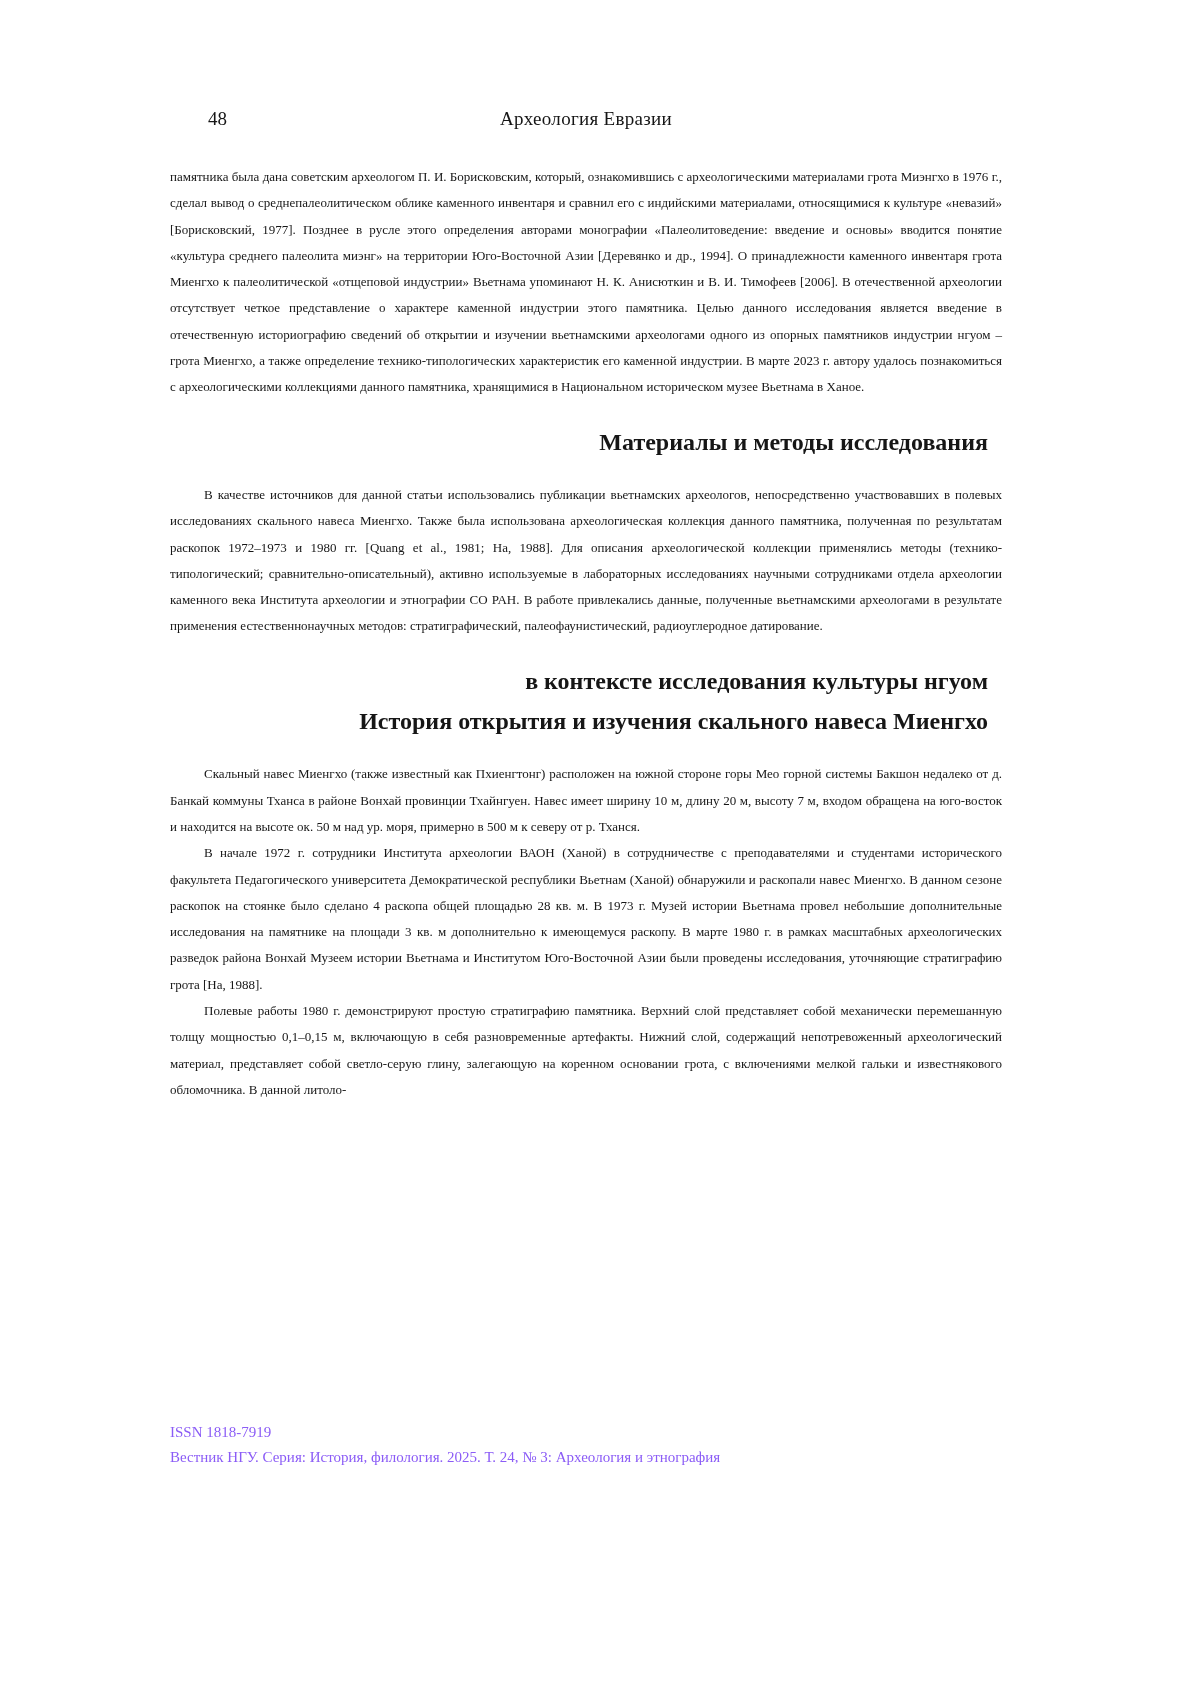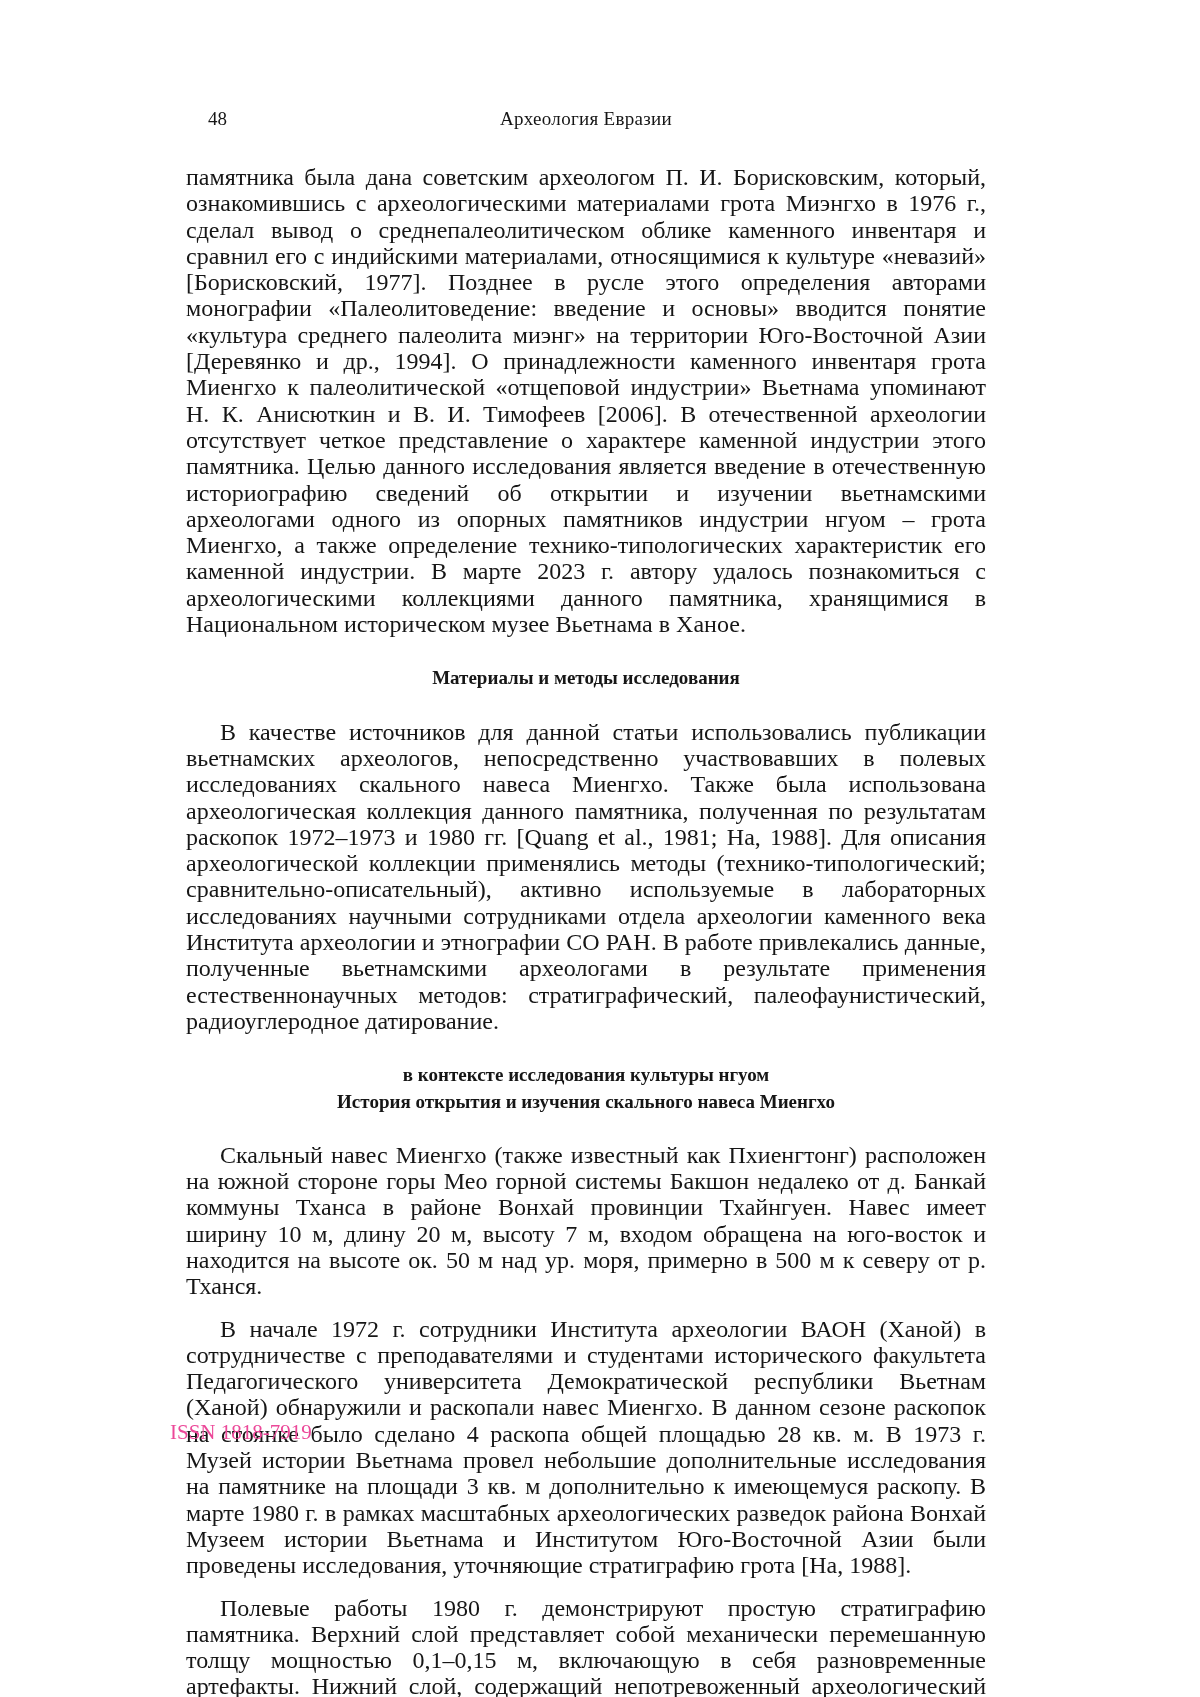--- a/index.html
+++ b/index.html
@@ -34,48 +34,48 @@
   }
   .running-title {
     position: absolute;
     left: 0;
     right: 0;
     top: 0;
     text-align: center;
     letter-spacing: 0.3px;
   }
   .body-text p {
-    margin: 16px;
-    font-size: 24px;
+    margin: 0;
+    font-size: 13px;
     line-height: 26.3px;
     text-align: justify;
     text-indent: 34px;
   }
   .body-text p.no-indent {
     text-indent: 0;
   }
   h2.section-heading {
-    margin: 0;
+    margin: 14px;
     padding: 0;
-    font-size: 19px;
+    font-size: 24px;
     line-height: 26.3px;
     font-weight: bold;
-    text-align: center;
+    text-align: right;
   }
   .heading-block {
     margin: 28px 0 27px 0;
   }
   .footer {
     position: absolute;
     left: 170px;
     top: 1420px;
     width: 832px;
-    font-size: 21px;
+    font-size: 15px;
     line-height: 25px;
-    color: #ec4899;
+    color: #8b5cf6;
   }
   .footer div {
     margin: 0;
   }
 </style>
 </head>
 <body>
 
 <div class="page">
 
@@ -104,13 +104,14 @@
     <p>В начале 1972 г. сотрудники Института археологии ВАОН (Ханой) в сотрудничестве с преподавателями и студентами исторического факультета Педагогического университета Демократической республики Вьетнам (Ханой) обнаружили и раскопали навес Миенгхо. В данном сезоне раскопок на стоянке было сделано 4 раскопа общей площадью 28 кв. м. В 1973 г. Музей истории Вьетнама провел небольшие дополнительные исследования на памятнике на площади 3 кв. м дополнительно к имеющемуся раскопу. В марте 1980 г. в рамках масштабных археологических разведок района Вонхай Музеем истории Вьетнама и Институтом Юго-Восточной Азии были проведены исследования, уточняющие стратиграфию грота [Ha, 1988].</p>
 
     <p>Полевые работы 1980 г. демонстрируют простую стратиграфию памятника. Верхний слой представляет собой механически перемешанную толщу мощностью 0,1–0,15 м, включающую в себя разновременные артефакты. Нижний слой, содержащий непотревоженный археологический материал, представляет собой светло-серую глину, залегающую на коренном основании грота, с включениями мелкой гальки и известнякового обломочника. В данной литоло-</p>
 
   </div>
 
 </div>
 
 <div class="footer">
   <div>ISSN 1818-7919</div>
+  <div>Вестник НГУ. Серия: История, филология. 2025. Т. 24, № 3: Археология и этнография</div>
 </div>
 
 </body></html>

